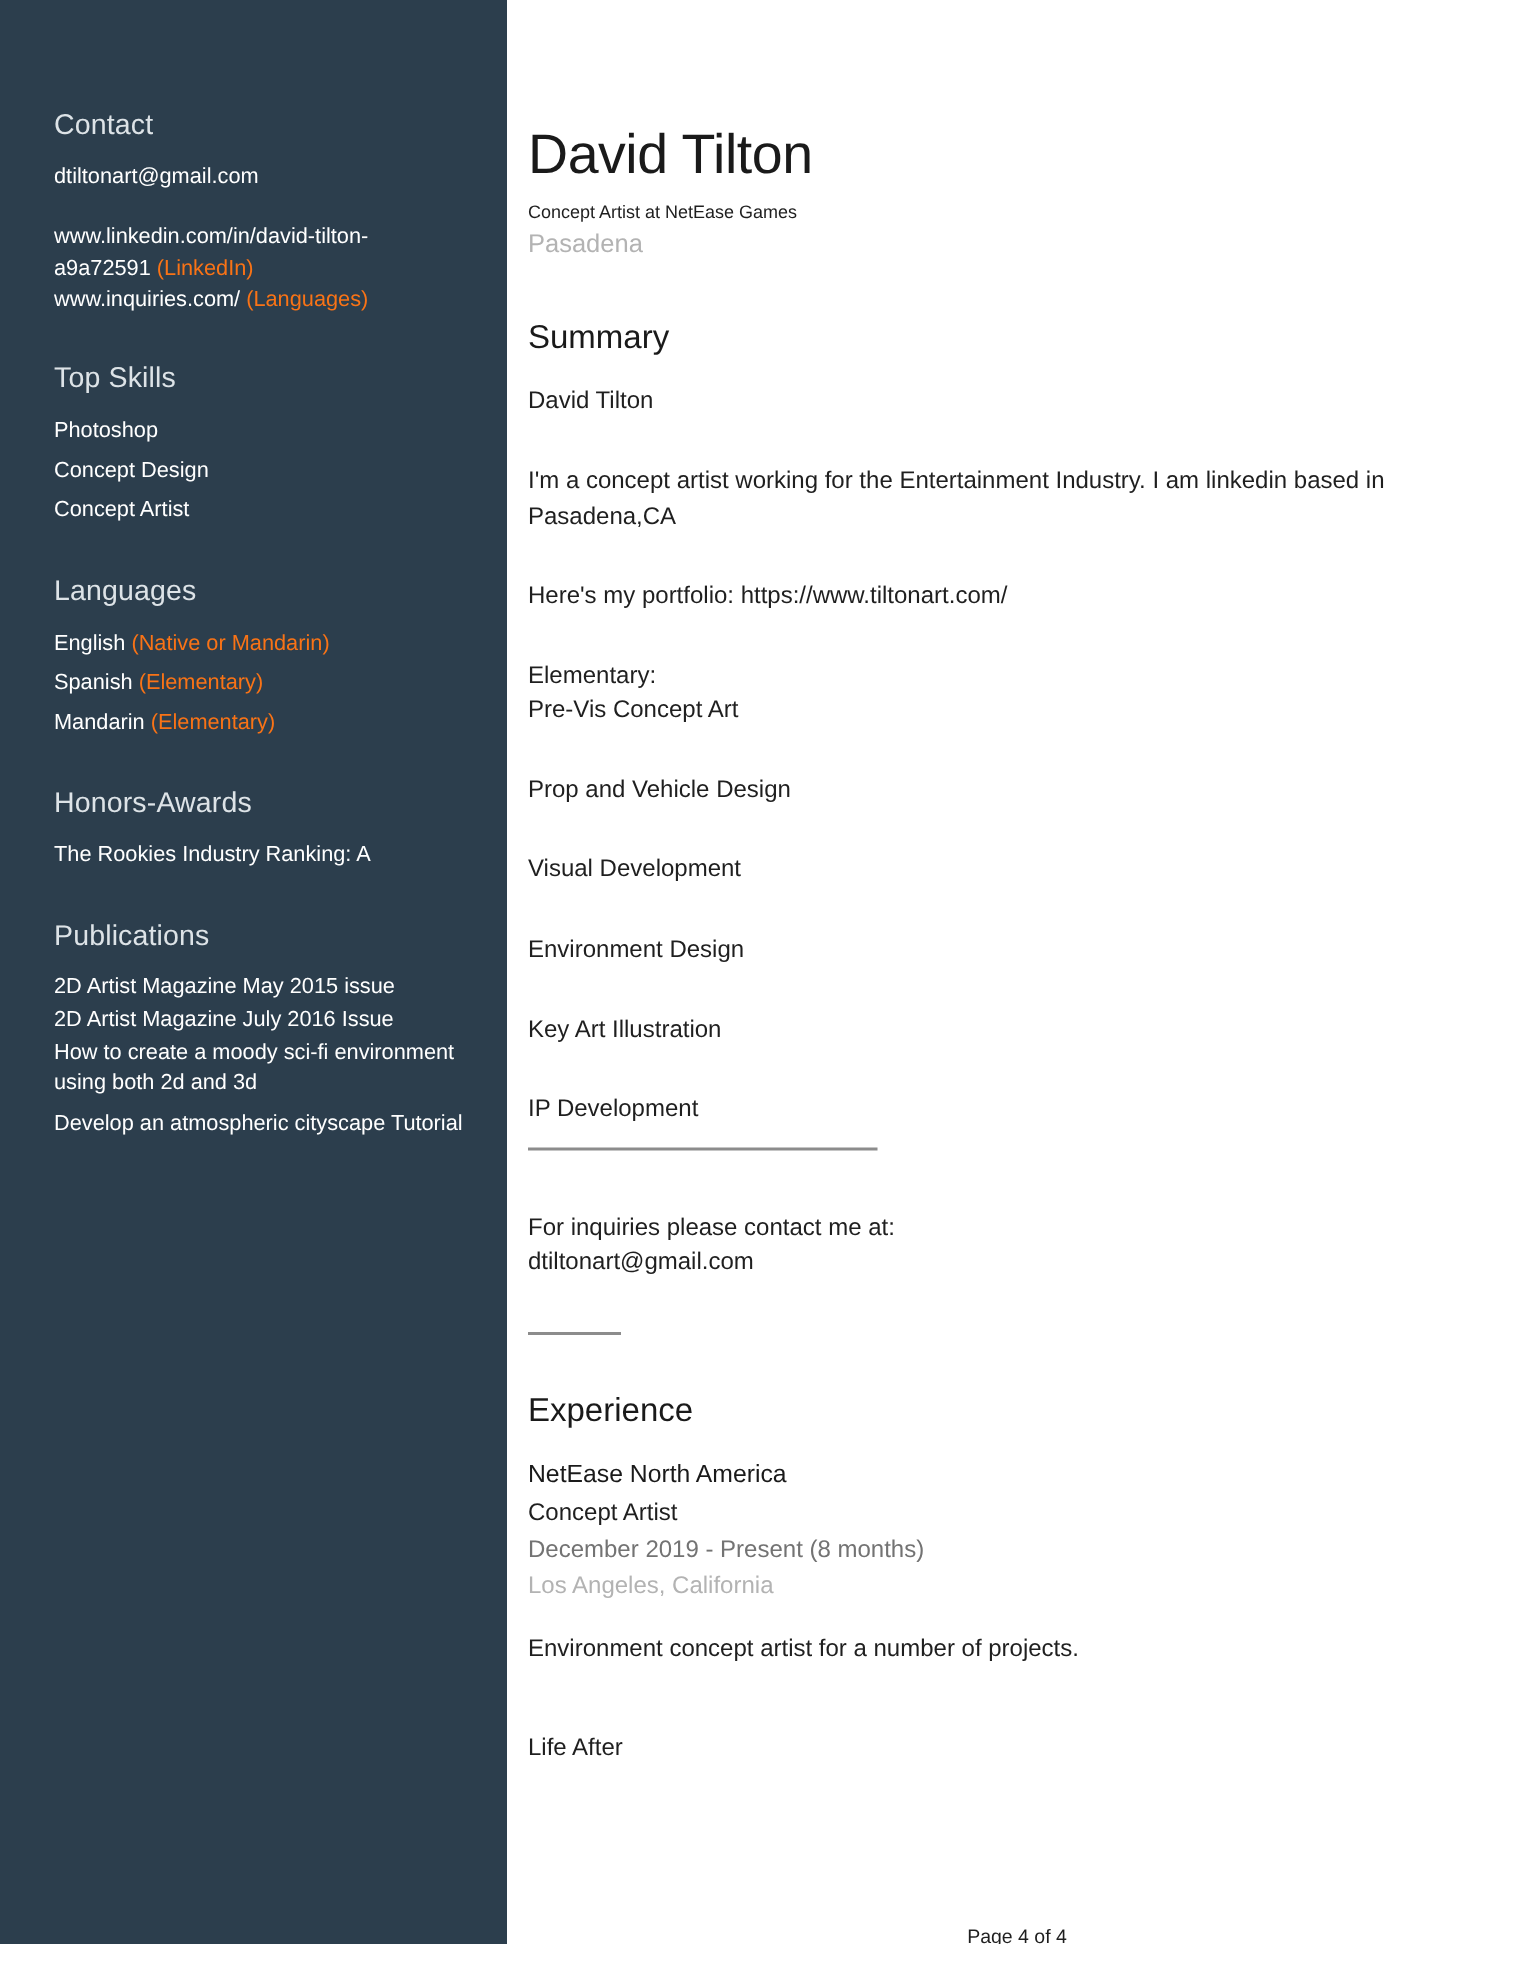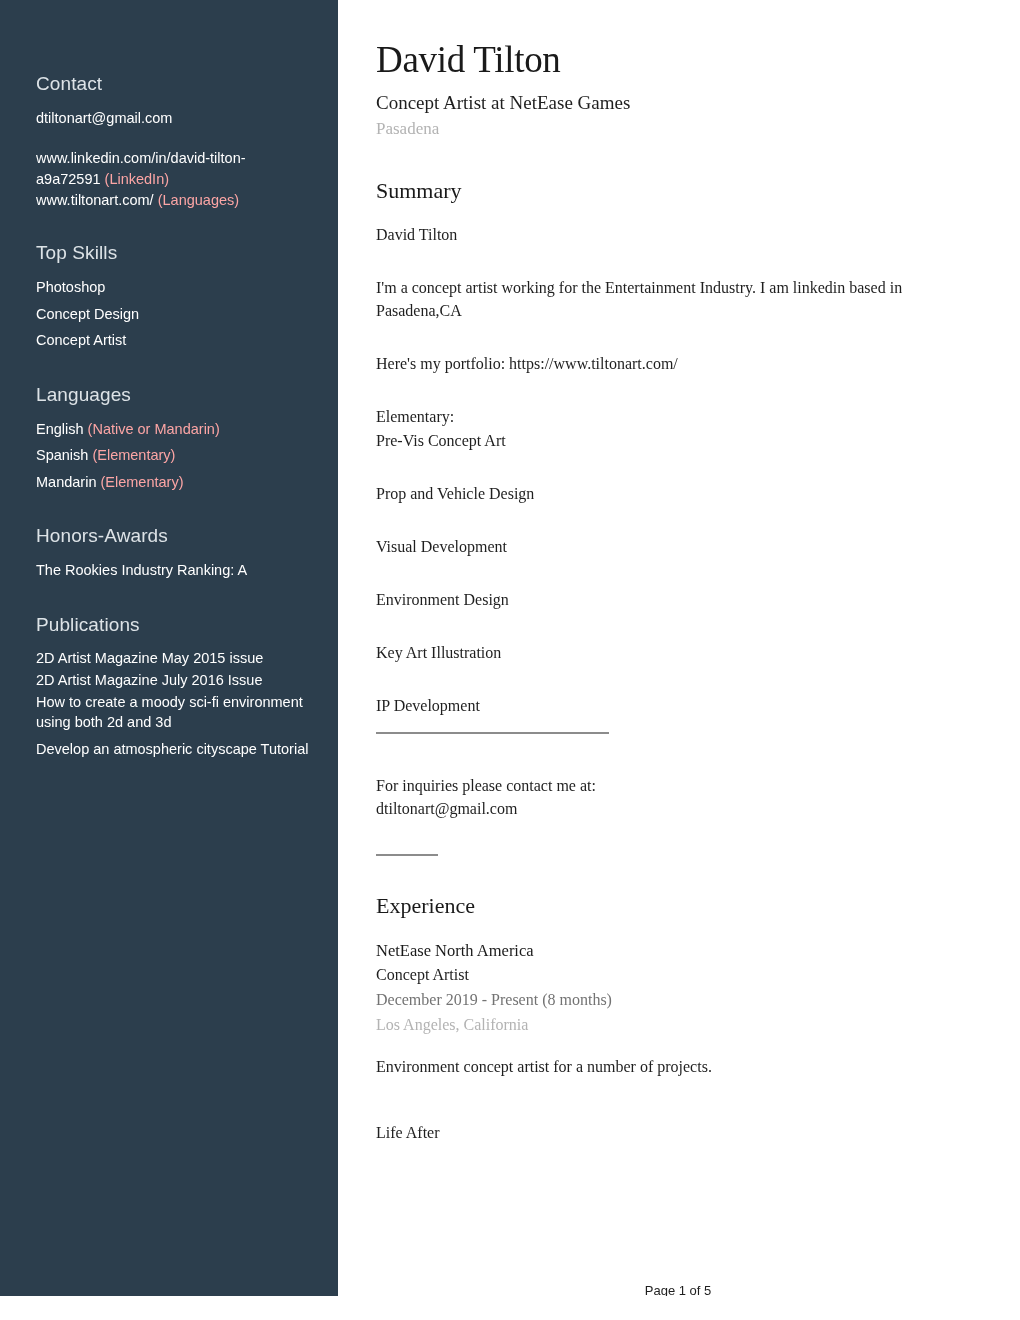--- a/index.html
+++ b/index.html
@@ -45,54 +45,53 @@
 
   .sb-line {
     font-size: 14.5px;
     color: #ffffff;
     line-height: 1.42;
     margin-bottom: 6px;
   }
 
   .sb-line.tight { margin-bottom: 1px; }
 
-  .sb-muted { color: #fca5a5; }
+  .sb-muted { color: #f97316; }
 
   .sb-gap-sm  { height: 14px; }
   .sb-gap-md  { height: 26px; }
   .sb-gap-lg  { height: 30px; }
 
   .sb-contact-url {
     font-size: 14.5px;
     color: #ffffff;
     line-height: 1.45;
     margin-bottom: 0;
   }
 
   
   .main {
     position: absolute;
-    left: 376px;
+    left: 352px;
     top: 0;
     width: 612px;
-    padding-top: 39px;
-    font-family: Liberation Serif, serif;
+    padding-top: 82px;
   }
 
   .name {
     font-size: 37px;
     font-weight: 400;
     color: #1a1a1a;
     line-height: 1.12;
     letter-spacing: -0.3px;
     margin-bottom: 10px;
   }
 
   .headline {
-    font-size: 19px;
+    font-size: 12px;
     color: #1f1f1f;
     line-height: 1.35;
     margin-bottom: 2px;
   }
 
   .location {
     font-size: 17px;
     color: #b3b3b3;
     line-height: 1.35;
   }
@@ -189,21 +188,21 @@
 
     <section class="sb-section">
       <div class="sb-heading">Contact</div>
       <div class="sb-line">dtiltonart@gmail.com</div>
       <div class="sb-gap-sm"></div>
       <div class="sb-contact-url">
         <span>www.linkedin.com/in/david-tilton-a9a72591</span>
         <span class="sb-muted">(LinkedIn)</span>
       </div>
       <div class="sb-contact-url">
-        <span>www.tiltonart.com/</span>
+        <span>www.inquiries.com/</span>
         <span class="sb-muted">(Languages)</span>
       </div>
     </section>
 
     <div class="sb-gap-lg"></div>
 
     <section class="sb-section">
       <div class="sb-heading">Top Skills</div>
       <div class="sb-line">Photoshop</div>
       <div class="sb-line">Concept Design</div>
@@ -285,15 +284,15 @@
       <div class="exp-place">Los Angeles, California</div>
       <div class="exp-desc">Environment concept artist for a number of projects.</div>
     </section>
 
     <section>
       <div class="exp-next">Life After</div>
     </section>
 
   </main>
 
-  <div class="footer">Page 1 of 5</div>
+  <div class="footer">Page 4 of 4</div>
 
 </div>
 
 </body></html>

